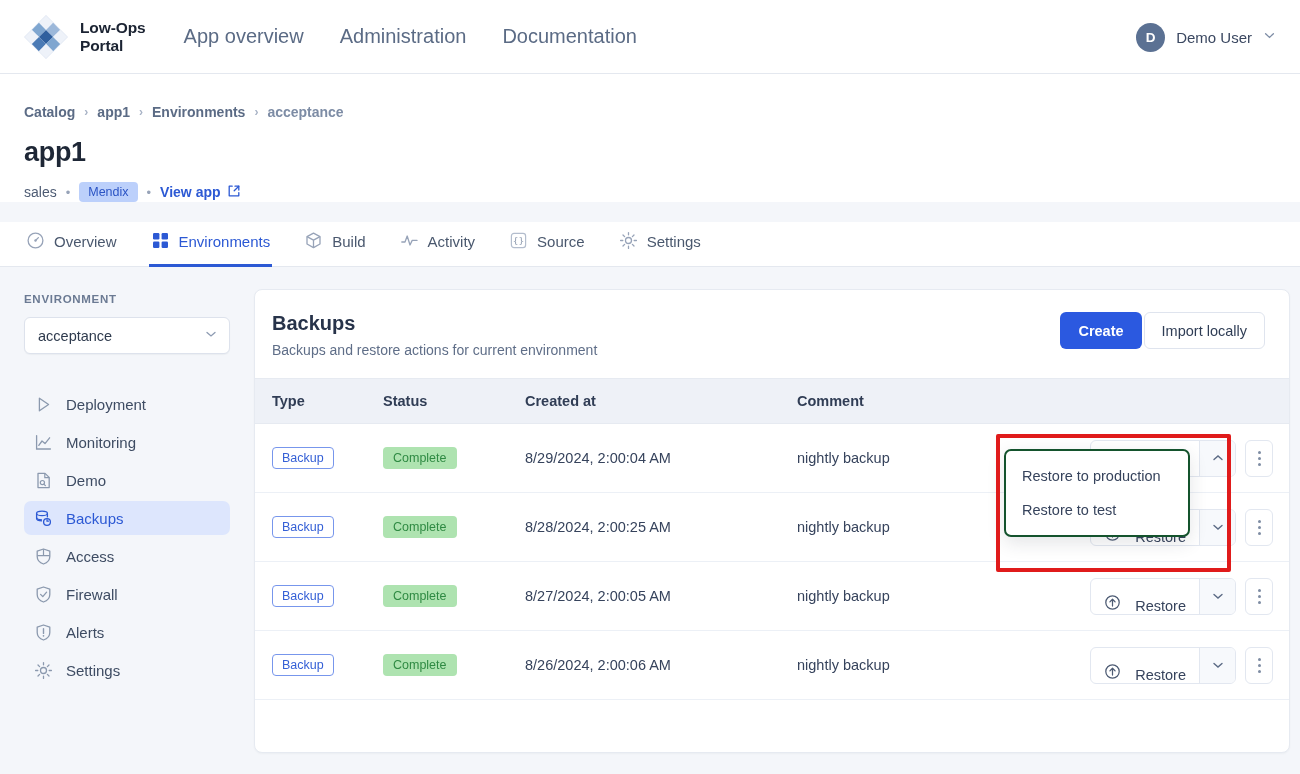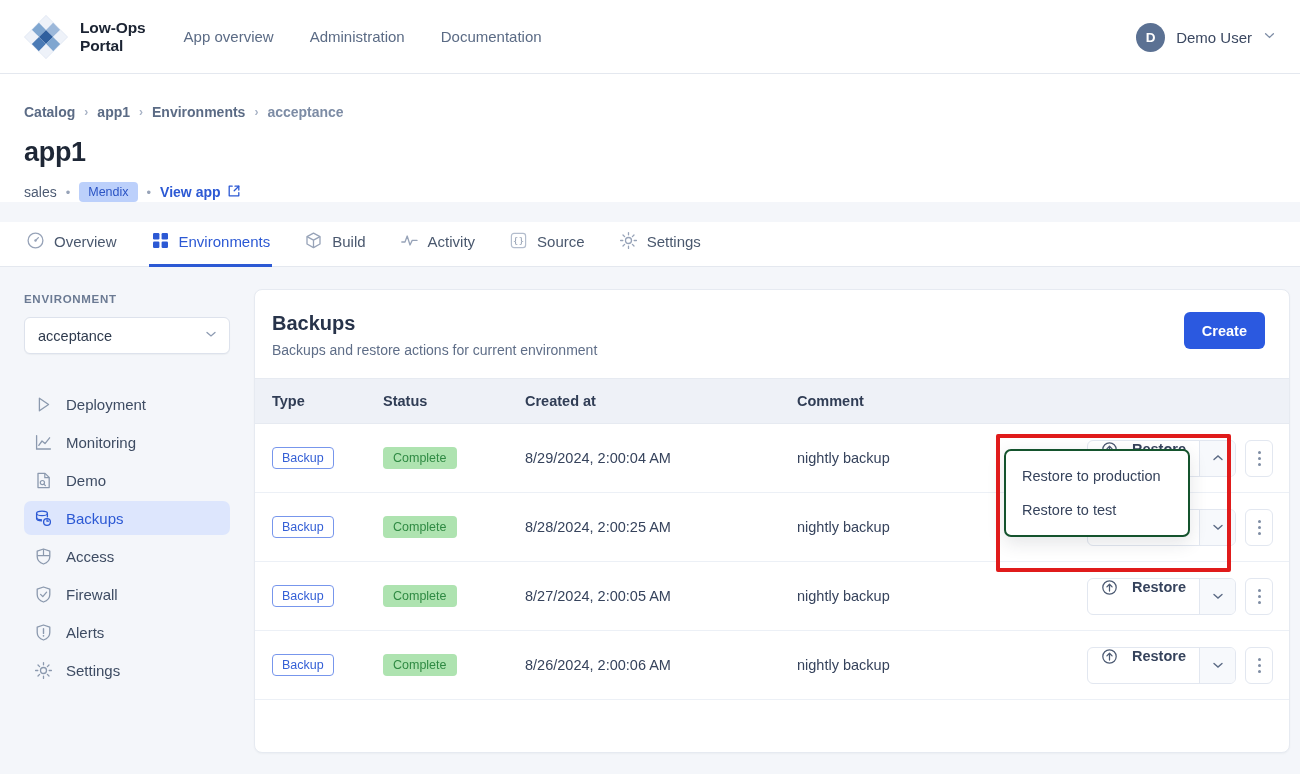--- a/index.html
+++ b/index.html
@@ -20,21 +20,21 @@
     position: relative;
   }
   .brand { display: flex; align-items: center; gap: 12px; margin-right: 38px; }
   .brand-logo { width: 44px; height: 44px; position: relative; }
   .brand-name {
     font-size: 15.5px; font-weight: bold; line-height: 1.16;
     color: #1b2332; letter-spacing: -0.1px;
   }
   .nav-links { display: flex; align-items: center; gap: 36px; }
   .nav-link {
-    font-size: 15px; color: #5b6b85; text-decoration: none; cursor: pointer;
+    font-size: 20px; color: #5b6b85; text-decoration: none; cursor: pointer;
     white-space: nowrap;
   }
   .user-area {
     position: absolute; right: 24px; top: 0; height: 74px;
     display: flex; align-items: center; gap: 11px; cursor: pointer;
   }
   .avatar {
     width: 29px; height: 29px; border-radius: 50%;
     background: #5b7193; color: #fff;
     display: flex; align-items: center; justify-content: center;
@@ -158,23 +158,23 @@
   .row-actions {
     display: flex; align-items: center; gap: 9px; justify-content: flex-end;
     padding-right: 16px;
   }
   .split {
     display: flex; align-items: stretch; height: 37px;
     border: 1px solid #e2e7f0; border-radius: 6px; background: #fff;
     overflow: hidden;
   }
   .split-main {
-    display: flex; align-items: flex-start; gap: 14px;
+    display: flex; align-items: flex-end; gap: 14px;
     padding: 0 13px; font-size: 14.5px; color: #36435c;
-    font-weight: bold; cursor: pointer;
+    font-weight: normal; cursor: pointer;
   }
   .split-caret {
     width: 36px; display: flex; align-items: center; justify-content: center;
     border-left: 1px solid #e2e7f0; background: #f7f9fc; cursor: pointer;
   }
   .kebab {
     width: 28px; height: 37px; border: 1px solid #e2e7f0; border-radius: 6px;
     background: #fff; display: flex; flex-direction: column;
     align-items: center; justify-content: center; gap: 3px; cursor: pointer;
   }
@@ -435,20 +435,21 @@
   <div class="main">
     <div class="card">
 
       <div class="card-head">
         <div>
           <div class="card-title">Backups</div>
           <div class="card-sub">Backups and restore actions for current environment</div>
         </div>
         <div class="card-actions">
           <button class="btn btn-primary">Create</button>
+          <button class="btn btn-ghost">Import locally</button>
         </div>
       </div>
 
       <table class="tbl">
         <thead>
           <tr>
             <th class="c-type">Type</th>
             <th class="c-status">Status</th>
             <th class="c-date">Created at</th>
             <th class="c-comment">Comment</th>

